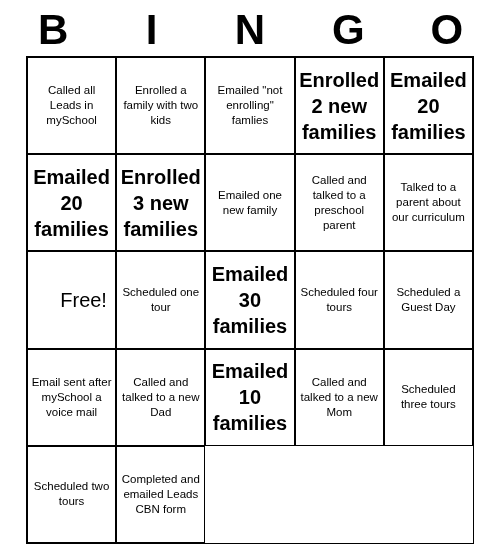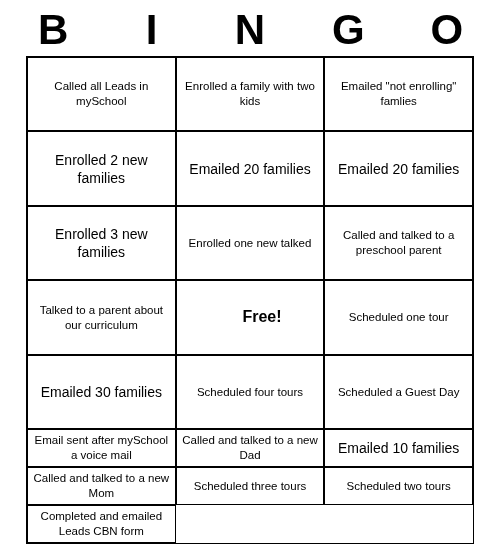--- a/index.html
+++ b/index.html
@@ -21,46 +21,46 @@
     }
     .bingo-letter {
       font-size: 42px;
       font-weight: bold;
       flex: 1;
       text-align: center;
       color: #000;
     }
     #bingo-grid {
       display: grid;
-      grid-template-columns: repeat(3, 1fr);
+      grid-template-columns: repeat(5, 1fr);
       grid-template-rows: repeat(5, 1fr);
       width: 448px;
       height: 490px;
       border: 1px solid #000;
     }
     .cell {
       border: 1px solid #000;
       display: flex;
       align-items: center;
       justify-content: center;
       text-align: center;
       font-size: 11.5px;
       padding: 3px;
       line-height: 1.3;
       background: #fff;
       color: #000;
     }
     .cell.free {
-      font-size: 16px;
-      font-weight: bold;
+      font-size: 20px;
+      font-weight: normal;
       padding-left: 27px;
     }
     .cell.bold-large {
-      font-size: 14px;
-      font-weight: normal;
+      font-size: 20px;
+      font-weight: bold;
     }
   </style>
 </head>
 <body>
 
 <div id="bingo-header">
 <span class="bingo-letter">B</span>
     <span class="bingo-letter">I</span>
     <span class="bingo-letter">N</span>
     <span class="bingo-letter">G</span>
@@ -68,21 +68,21 @@
   </div>
 
 <div id="bingo-grid">
 <div class="cell">Called all Leads in mySchool</div>
     <div class="cell">Enrolled a family with two kids</div>
     <div class="cell">Emailed "not enrolling" famlies</div>
     <div class="cell bold-large">Enrolled 2 new families</div>
     <div class="cell bold-large">Emailed 20 families</div>
     <div class="cell bold-large">Emailed 20 families</div>
     <div class="cell bold-large">Enrolled 3 new families</div>
-    <div class="cell">Enrolled one new talked</div>
+    <div class="cell">Emailed one new family</div>
     <div class="cell">Called and talked to a preschool parent</div>
     <div class="cell">Talked to a parent about our curriculum</div>
     <div class="cell free">Free!</div>
     <div class="cell">Scheduled one tour</div>
     <div class="cell bold-large">Emailed 30 families</div>
     <div class="cell">Scheduled four tours</div>
     <div class="cell">Scheduled a Guest Day</div>
     <div class="cell">Email sent after mySchool a voice mail</div>
     <div class="cell">Called and talked to a new Dad</div>
     <div class="cell bold-large">Emailed 10 families</div>

